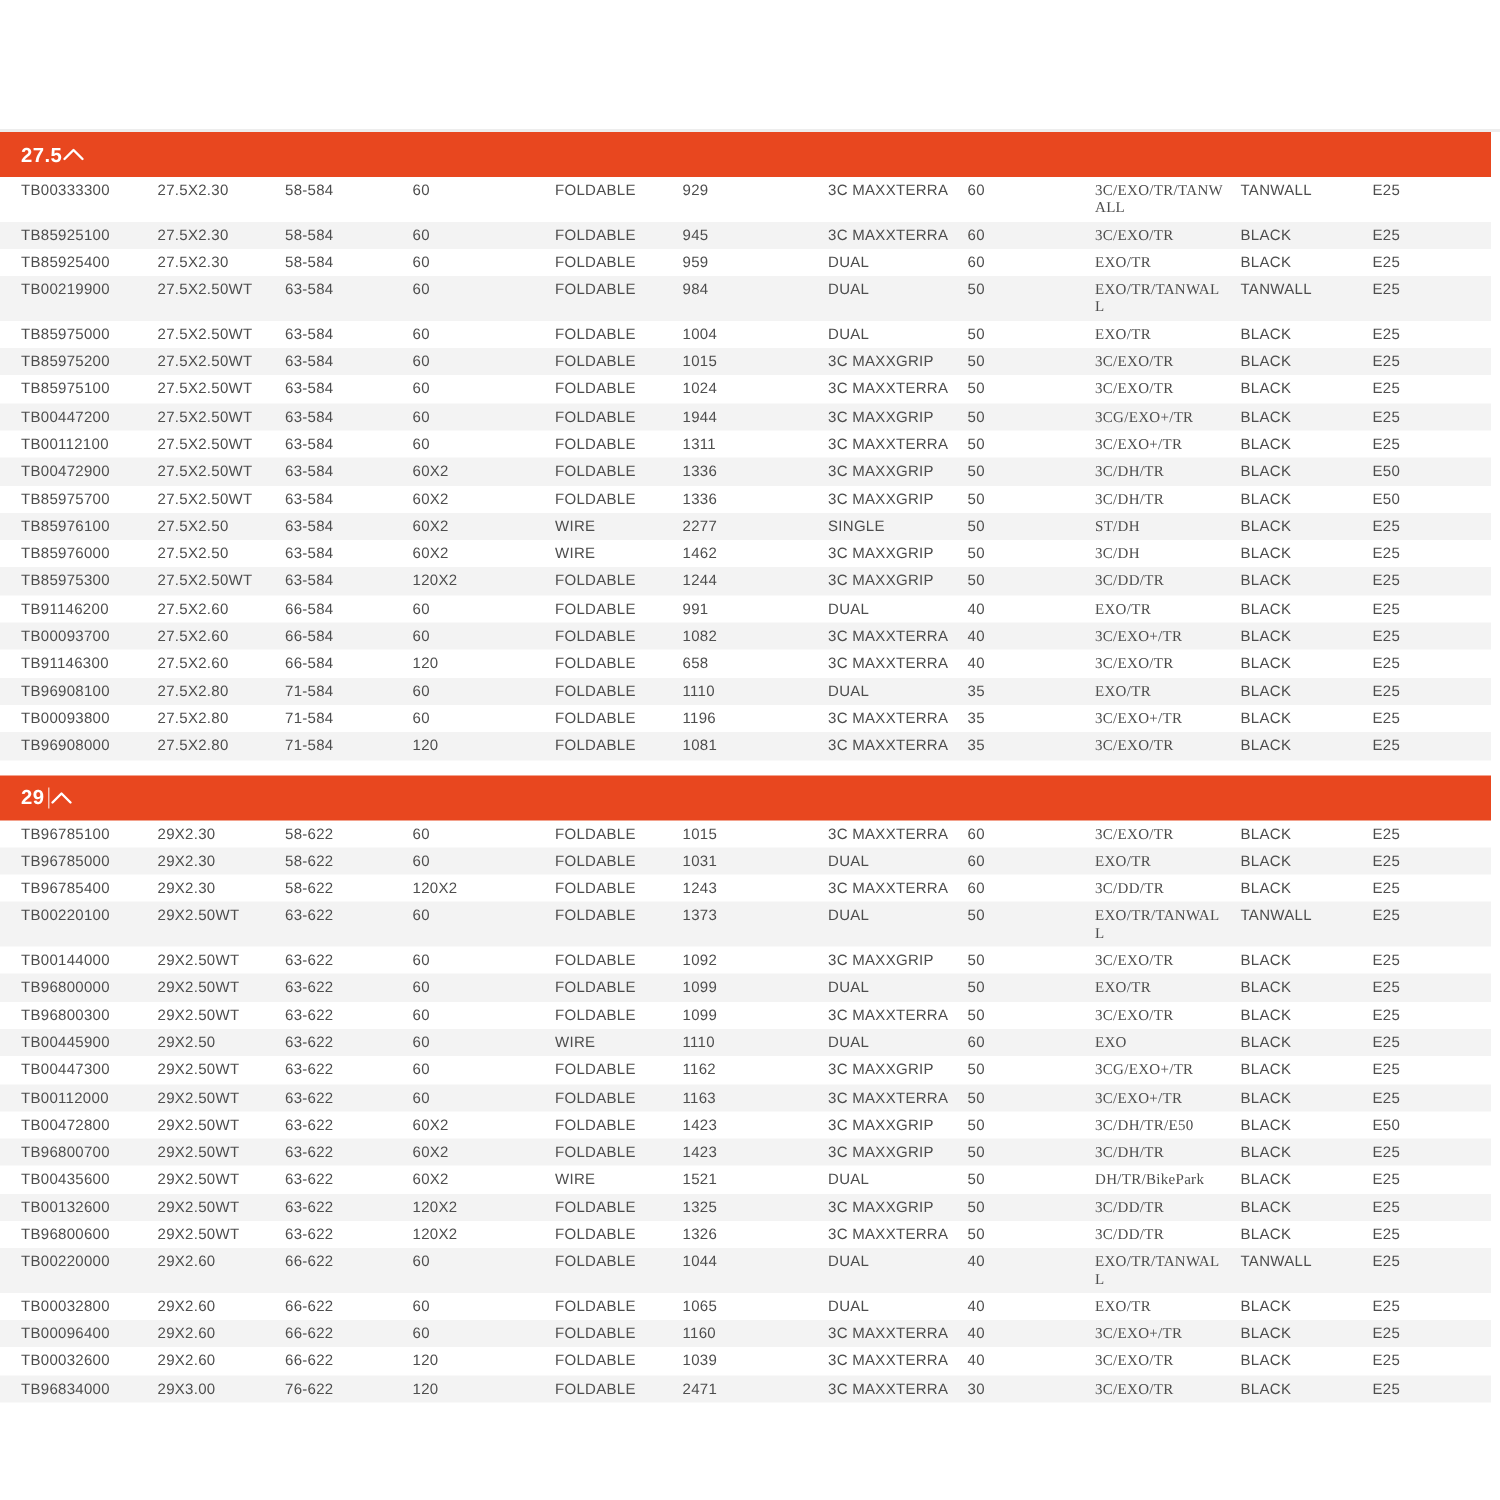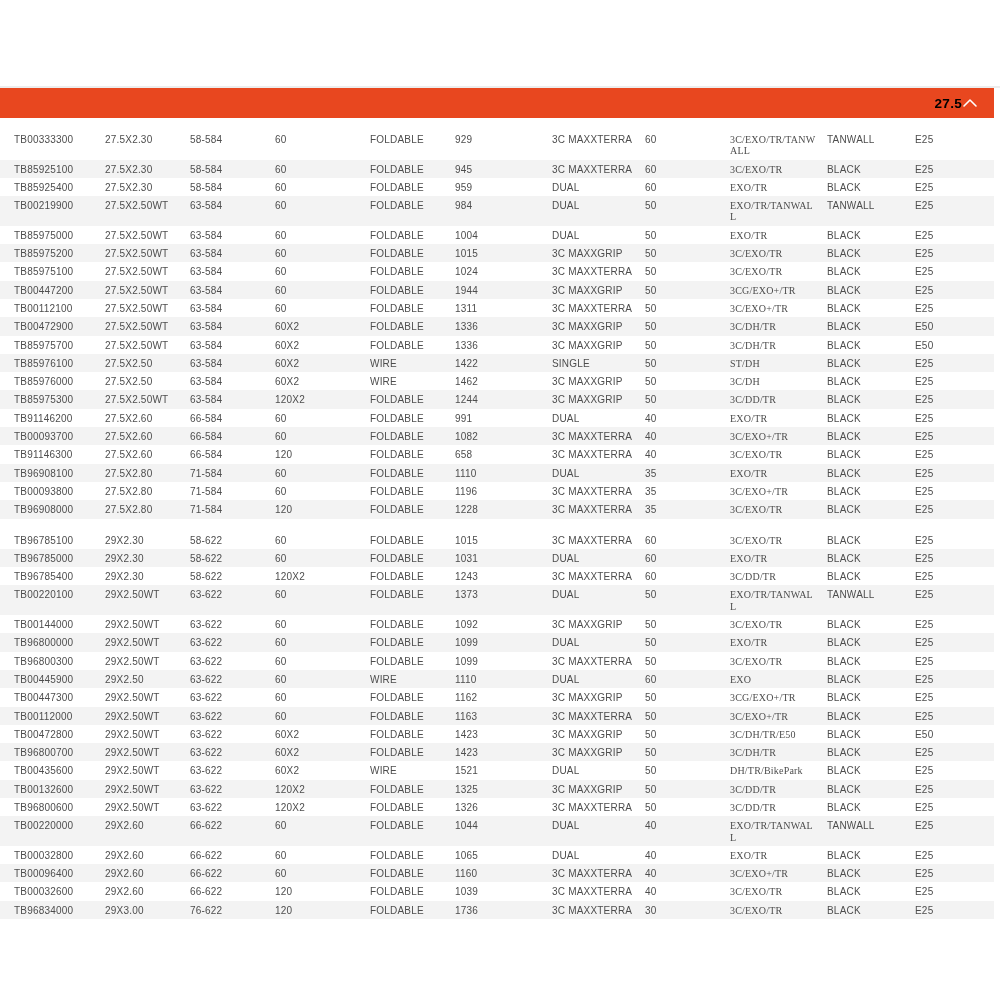--- a/index.html
+++ b/index.html
@@ -8,35 +8,35 @@
     width: 1000px; height: 1000px; overflow: hidden;
     background: #ffffff;
     font-family: "Liberation Sans", sans-serif;
   }
   .page { padding-top: 86px; }
   .top-divider { height: 2px; background: #ededed; width: 100%; }
   .section { }
   .section + .section { margin-top: 10px; }
   .section-header {
     background: #E8471F;
-    color: #000000;
+    color: #ffffff;
     height: 30px;
     margin-right: 6px;
     padding: 0 16px 0 14px;
-    display: flex; align-items: center; justify-content: flex-end;
+    display: flex; align-items: center; justify-content: flex-start;
     font-size: 13.5px; font-weight: 700; letter-spacing: 0.3px;
     cursor: pointer;
   }
   .header-left { display: flex; align-items: center; }
   .caret {
     display: inline-block; width: 1px; height: 14px;
     background: rgba(255,255,255,0.65); margin-left: 2px;
   }
   .chev { display: flex; align-items: center; }
-  .rows { margin-top: 12px; }
+  .rows { }
   .row {
     display: grid;
     grid-template-columns: 91px 85px 85px 95px 85px 97px 93px 85px 97px 88px 1fr;
     align-items: start;
     padding: 4px 0 3px 14px;
     margin-right: 6px;
     min-height: 18.3px;
     font-size: 10px; line-height: 11.3px;
     color: #4d4d4d; letter-spacing: 0.2px;
   }
@@ -204,21 +204,21 @@
             <span class="cell tech">3C/DH/TR</span>
             <span class="cell">BLACK</span>
             <span class="cell">E50</span>
           </div>
           <div class="row">
             <span class="cell">TB85976100</span>
             <span class="cell">27.5X2.50</span>
             <span class="cell">63-584</span>
             <span class="cell">60X2</span>
             <span class="cell">WIRE</span>
-            <span class="cell">1422</span>
+            <span class="cell">2277</span>
             <span class="cell">SINGLE</span>
             <span class="cell">50</span>
             <span class="cell tech">ST/DH</span>
             <span class="cell">BLACK</span>
             <span class="cell">E25</span>
           </div>
           <div class="row">
             <span class="cell">TB85976000</span>
             <span class="cell">27.5X2.50</span>
             <span class="cell">63-584</span>
@@ -308,30 +308,41 @@
             <span class="cell tech">3C/EXO+/TR</span>
             <span class="cell">BLACK</span>
             <span class="cell">E25</span>
           </div>
           <div class="row">
             <span class="cell">TB96908000</span>
             <span class="cell">27.5X2.80</span>
             <span class="cell">71-584</span>
             <span class="cell">120</span>
             <span class="cell">FOLDABLE</span>
-            <span class="cell">1228</span>
+            <span class="cell">1081</span>
             <span class="cell">3C MAXXTERRA</span>
             <span class="cell">35</span>
             <span class="cell tech">3C/EXO/TR</span>
             <span class="cell">BLACK</span>
             <span class="cell">E25</span>
           </div>
         </div>
       </div>
       <div class="section">
+        <div class="section-header">
+          <div class="header-left">
+            <span>29</span>
+            <span class="caret"></span>
+          </div>
+          <span class="chev">
+            <svg width="16" height="10" viewBox="0 0 16 10" fill="none">
+              <polyline points="2,8 8,2 14,8" stroke="#ffffff" stroke-width="1.6" stroke-linecap="round" stroke-linejoin="round"></polyline>
+            </svg>
+          </span>
+        </div>
         <div class="rows">
           <div class="row">
             <span class="cell">TB96785100</span>
             <span class="cell">29X2.30</span>
             <span class="cell">58-622</span>
             <span class="cell">60</span>
             <span class="cell">FOLDABLE</span>
             <span class="cell">1015</span>
             <span class="cell">3C MAXXTERRA</span>
             <span class="cell">60</span>
@@ -572,21 +583,21 @@
             <span class="cell tech">3C/EXO/TR</span>
             <span class="cell">BLACK</span>
             <span class="cell">E25</span>
           </div>
           <div class="row">
             <span class="cell">TB96834000</span>
             <span class="cell">29X3.00</span>
             <span class="cell">76-622</span>
             <span class="cell">120</span>
             <span class="cell">FOLDABLE</span>
-            <span class="cell">1736</span>
+            <span class="cell">2471</span>
             <span class="cell">3C MAXXTERRA</span>
             <span class="cell">30</span>
             <span class="cell tech">3C/EXO/TR</span>
             <span class="cell">BLACK</span>
             <span class="cell">E25</span>
           </div>
         </div>
       </div>
     </div>
 </div>

